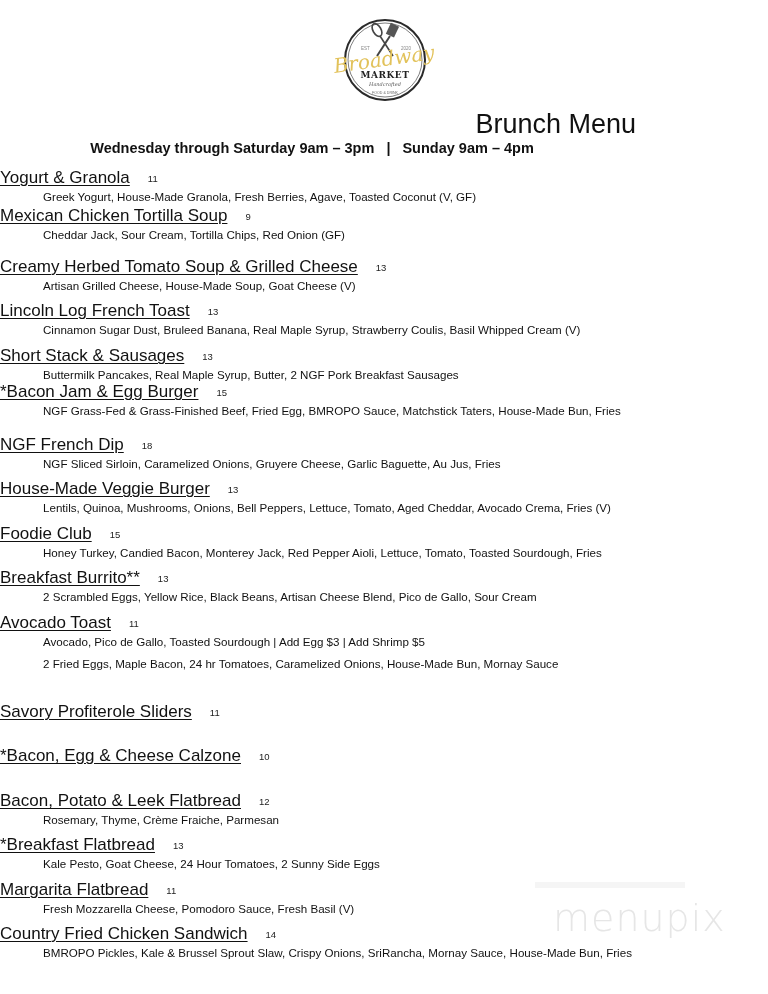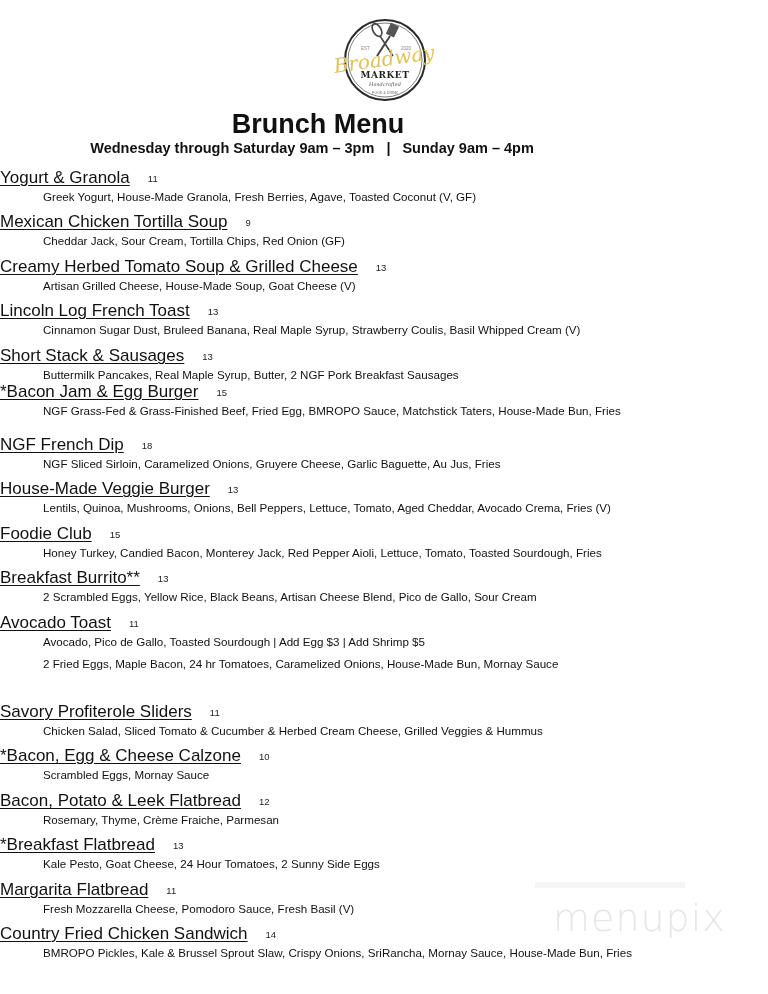--- a/index.html
+++ b/index.html
@@ -21,22 +21,22 @@
       top: 16px;
       width: 104px;
       height: 88px;
     }
     .logo svg { width: 104px; height: 88px; display: block; }
     .title {
       position: absolute;
       left: 0;
       width: 636px;
       top: 108px;
-      text-align: center;
-      font-weight: bold;
+      text-align: right;
+      font-weight: normal;
       font-size: 27px;
       line-height: 32px;
       color: #111;
     }
     .hours {
       position: absolute;
       left: 0;
       width: 624px;
       top: 139px;
       text-align: center;
@@ -136,21 +136,21 @@
 
 <div class="title">Brunch Menu</div>
 
 <div class="hours"><span>Wednesday through Saturday 9am – 3pm</span><span class="sep">|</span><span>Sunday 9am – 4pm</span></div>
 
 <div class="menu">
   <div class="item" style="top:2px">
     <span class="item-head"><span class="item-name">Yogurt &amp; Granola</span><span class="item-price">11</span></span>
     <span class="item-desc">Greek Yogurt, House-Made Granola, Fresh Berries, Agave, Toasted Coconut (V, GF)</span>
   </div>
-  <div class="item" style="top:46px">
+  <div class="item" style="top:40px">
     <span class="item-head"><span class="item-name">Mexican Chicken Tortilla Soup</span><span class="item-price">9</span></span>
     <span class="item-desc">Cheddar Jack, Sour Cream, Tortilla Chips, Red Onion (GF)</span>
   </div>
   <div class="item" style="top:91px">
     <span class="item-head"><span class="item-name">Creamy Herbed Tomato Soup &amp; Grilled Cheese</span><span class="item-price">13</span></span>
     <span class="item-desc">Artisan Grilled Cheese, House-Made Soup, Goat Cheese (V)</span>
   </div>
   <div class="item" style="top:135px">
     <span class="item-head"><span class="item-name">Lincoln Log French Toast</span><span class="item-price">13</span></span>
     <span class="item-desc">Cinnamon Sugar Dust, Bruleed Banana, Real Maple Syrup, Strawberry Coulis, Basil Whipped Cream (V)</span>
@@ -181,25 +181,23 @@
   </div>
   <div class="item" style="top:447px">
     <span class="item-head"><span class="item-name">Avocado Toast</span><span class="item-price">11</span></span>
     <span class="item-desc">Avocado, Pico de Gallo, Toasted Sourdough | Add Egg $3 | Add Shrimp $5</span>
   </div>
   <div class="item" style="top:491px">
     <span class="item-desc">2 Fried Eggs, Maple Bacon, 24 hr Tomatoes, Caramelized Onions, House-Made Bun, Mornay Sauce</span>
   </div>
   <div class="item" style="top:536px">
     <span class="item-head"><span class="item-name">Savory Profiterole Sliders</span><span class="item-price">11</span></span>
-    <span class="item-desc">Chicken Salad, Sliced Tomato &amp; Cucumber &amp; Herbed Cream Cheese, Grilled Veggies &amp; Hummus</span>
   </div>
   <div class="item" style="top:580px">
     <span class="item-head"><span class="item-name">*Bacon, Egg &amp; Cheese Calzone</span><span class="item-price">10</span></span>
-    <span class="item-desc">Scrambled Eggs, Mornay Sauce</span>
   </div>
   <div class="item" style="top:625px">
     <span class="item-head"><span class="item-name">Bacon, Potato &amp; Leek Flatbread</span><span class="item-price">12</span></span>
     <span class="item-desc">Rosemary, Thyme, Crème Fraiche, Parmesan</span>
   </div>
   <div class="item" style="top:669px">
     <span class="item-head"><span class="item-name">*Breakfast Flatbread</span><span class="item-price">13</span></span>
     <span class="item-desc">Kale Pesto, Goat Cheese, 24 Hour Tomatoes, 2 Sunny Side Eggs</span>
   </div>
   <div class="item" style="top:714px">

